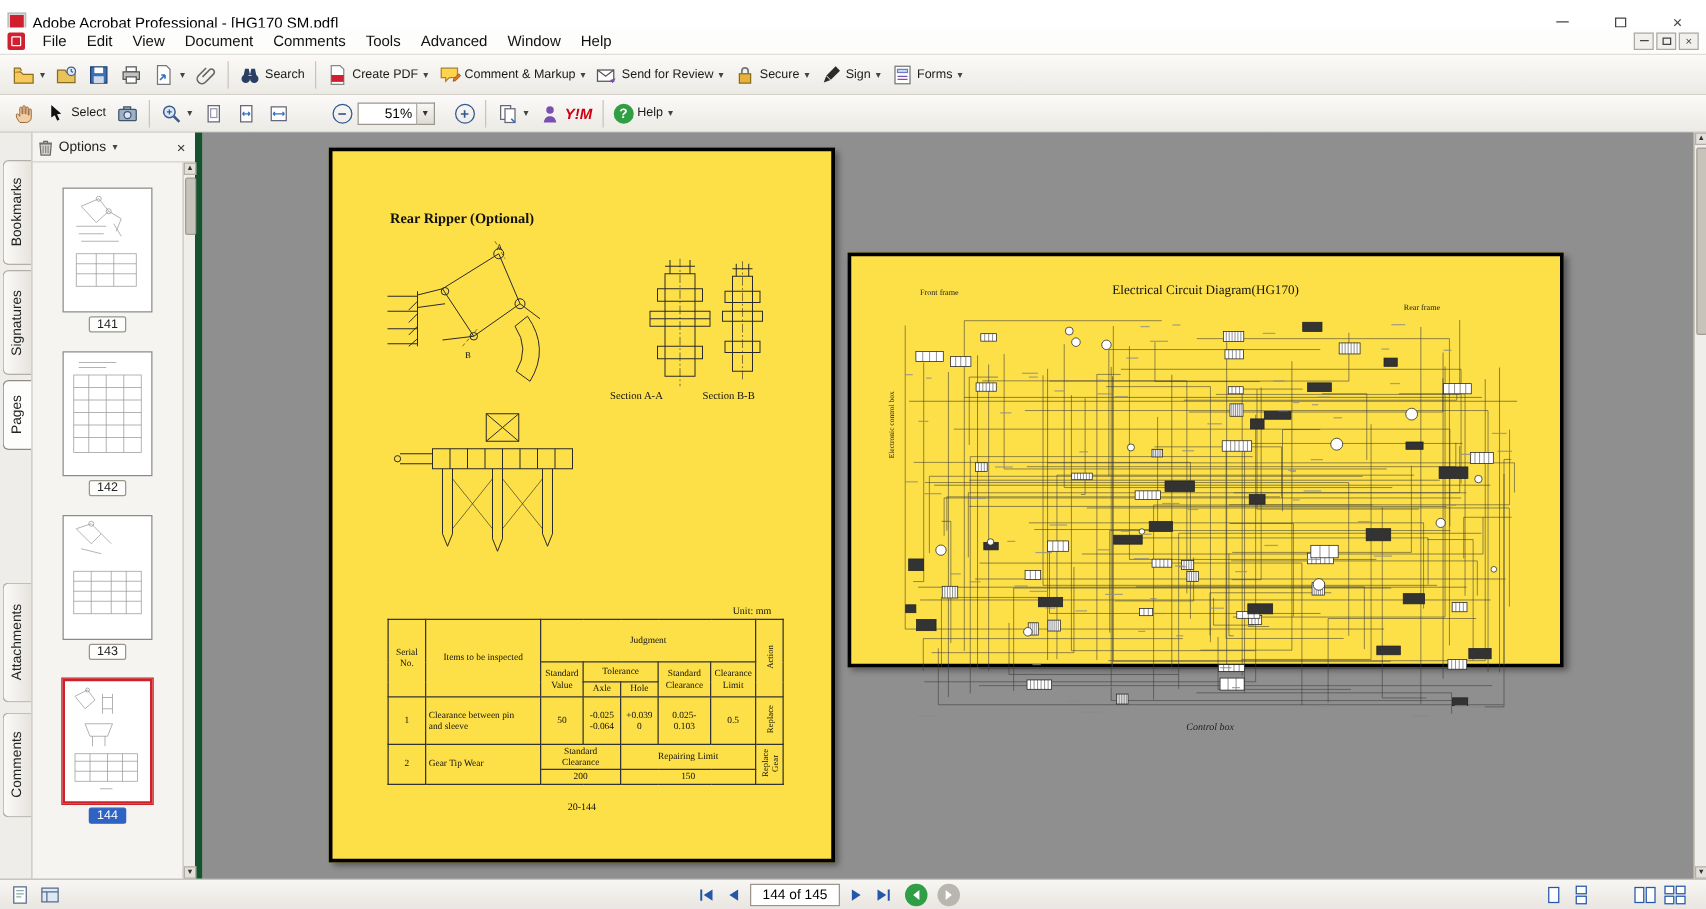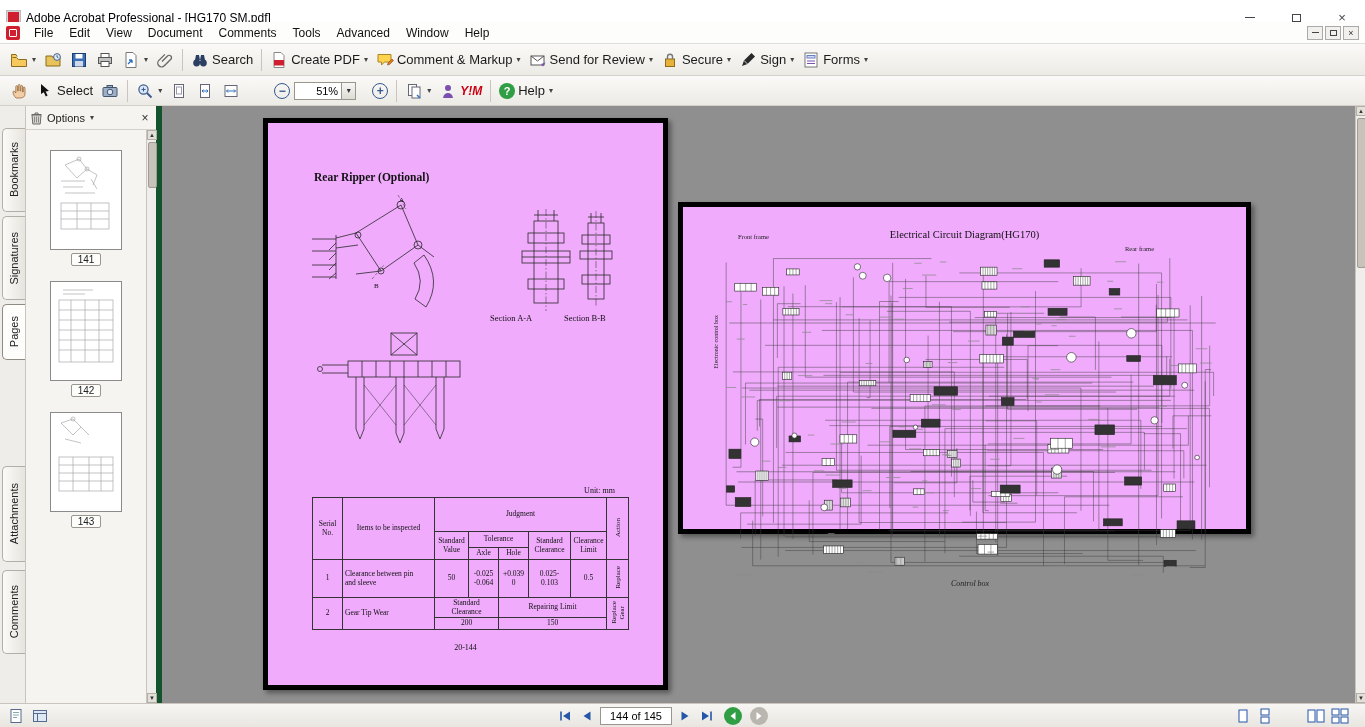--- a/index.html
+++ b/index.html
@@ -28,21 +28,21 @@
   .mdibtns { margin-left:auto; display:flex; gap:2px; margin-right:6px; }
   .mdib { width:16px; height:14px; border:1px solid #aaa; background:#f2f0ec; display:flex; align-items:center; justify-content:center; font-size:9px; color:#333; }
   .mdib .minbar{ width:7px; }
   .mdib .maxbox{ width:7px; height:6px; }
   
   .toolbar { position:absolute; left:0; width:100%; display:flex; align-items:center;
     background:linear-gradient(#fbfaf8,#eceae5); border-bottom:1px solid #d5d1ca; padding-left:6px; }
   .tb1 { top:44px; height:32px; }
   .tb2 { top:76px; height:30px; }
   .tbtn { display:flex; align-items:center; gap:3px; padding:2px 4px; border-radius:2px; height:26px; cursor:default; }
-  .tbtn .lbl { font-size:13px; color:#1a1a1a; white-space:nowrap; }
+  .tbtn .lbl { font-size:10px; color:#1a1a1a; white-space:nowrap; }
   .dd { font-size:8px; color:#444; margin-left:1px; }
   .sep { width:1px; height:22px; background:#c9c5be; margin:0 4px; flex:none; }
   .ic { width:18px; height:18px; flex:none; display:block; }
   .combo { width:48px; height:18px; background:#fff; border:1px solid #9a968e; font-size:11px;
     text-align:right; padding-right:3px; font-family:"Liberation Sans",sans-serif; }
   .combodd { width:14px; height:18px; border:1px solid #9a968e; border-left:none; background:linear-gradient(#f8f7f5,#dedbd4);
     display:flex; align-items:center; justify-content:center; font-size:8px; color:#333; }
   .roundbtn { width:16px; height:16px; border-radius:50%; border:1.4px solid #33588e; color:#33588e;
     display:flex; align-items:center; justify-content:center; font-size:12px; font-weight:bold; line-height:1; }
   .ymtext { color:#cc0011; font-weight:bold; font-style:italic; font-size:12px; }
@@ -71,21 +71,21 @@
   .thumb-item.selected .thumb-label { background:#2e63c4; color:#fff; border-color:#2e63c4; }
   
   .scroll-v { position:absolute; top:0; width:10px; background:#f0eeea; border-left:1px solid #c9c5be; }
   .scr-btn { position:absolute; left:0; width:10px; height:10px; background:#e3e0da; border:1px solid #b3afa7;
     display:flex; align-items:center; justify-content:center; font-size:6px; color:#333; }
   .scr-thumb { position:absolute; left:0.5px; width:9px; background:#c7c3bb; border:1px solid #a09c93; border-radius:2px; }
   .panel-scroll { right:0; height:100%; }
   .doc-scroll { right:0; height:100%; }
   
   .docarea { position:absolute; left:162px; top:0; right:10px; bottom:0; background:#8f8f8f; overflow:hidden; }
-  .page { position:absolute; background:#f0abfc; border:5px solid #000000; box-shadow:3px 3px 5px rgba(0,0,0,0.4); }
+  .page { position:absolute; background:#fde047; border:3px solid #000000; box-shadow:3px 3px 5px rgba(0,0,0,0.4); }
   .page1 { left:101px; top:12px; width:405px; height:572px; }
   .page2 { left:516px; top:96px; width:573px; height:332px; }
   .ser { font-family:"Liberation Serif", serif; }
   .p1-heading { position:absolute; left:46px; top:48px; font-weight:bold; font-size:11.5px; }
   .p1-section { position:absolute; top:190px; font-size:8.5px; }
   .p1-unit { position:absolute; right:48px; top:363px; font-size:8px; }
   .p1-footer { position:absolute; left:0; right:0; top:520px; text-align:center; font-size:8px; }
   .p1-table { position:absolute; left:44px; top:374px; border-collapse:collapse; table-layout:fixed; width:316px; }
   .p1-table td { border:1px solid #333; font-family:"Liberation Serif",serif; font-size:7.5px;
     text-align:center; vertical-align:middle; padding:1px; line-height:1.15; color:#111; }
@@ -406,20 +406,35 @@
             <svg width="70" height="96" viewBox="0 0 70 96">
                 <g stroke="#9a9a9a" stroke-width="0.6" fill="none">
                   <path d="M10 10l12-4 8 8-8 8zM30 14l8 8M14 26l16 4"></path>
                   <circle cx="22" cy="6" r="2"></circle>
                   <rect x="8" y="44" width="54" height="34"></rect>
                   <path d="M8 52h54M8 60h54M8 68h54M22 44v34M38 44v34M50 44v34"></path>
                 </g>
               </svg>
           </div>
           <span class="thumb-label">143</span>
+        </div>
+        <div class="thumb-item selected" style="top:413px;">
+          <div class="thumb-page">
+            <svg width="66" height="92" viewBox="0 0 66 92">
+                <g stroke="#9a9a9a" stroke-width="0.6" fill="none">
+                  <path d="M8 12l10-5 6 8-8 7zM30 10v16M38 10v16M30 13h8M30 22h8"></path>
+                  <circle cx="18" cy="7" r="1.6"></circle>
+                  <path d="M16 34h22l-4 10H20zM22 44v8M32 44v8"></path>
+                  <rect x="8" y="58" width="50" height="22"></rect>
+                  <path d="M8 64h50M8 72h50M20 58v22M34 58v22M46 58v22"></path>
+                  <path d="M28 86h10"></path>
+                </g>
+              </svg>
+          </div>
+          <span class="thumb-label">144</span>
         </div>
       </div>
 
       <div class="scroll-v panel-scroll" style="top:24px;height:calc(100% - 24px);">
         <span class="scr-btn" style="top:0;">▲</span>
         <div class="scr-thumb" style="top:12px;height:46px;"></div>
         <span class="scr-btn" style="bottom:0;">▼</span>
       </div>
     </div>
 

